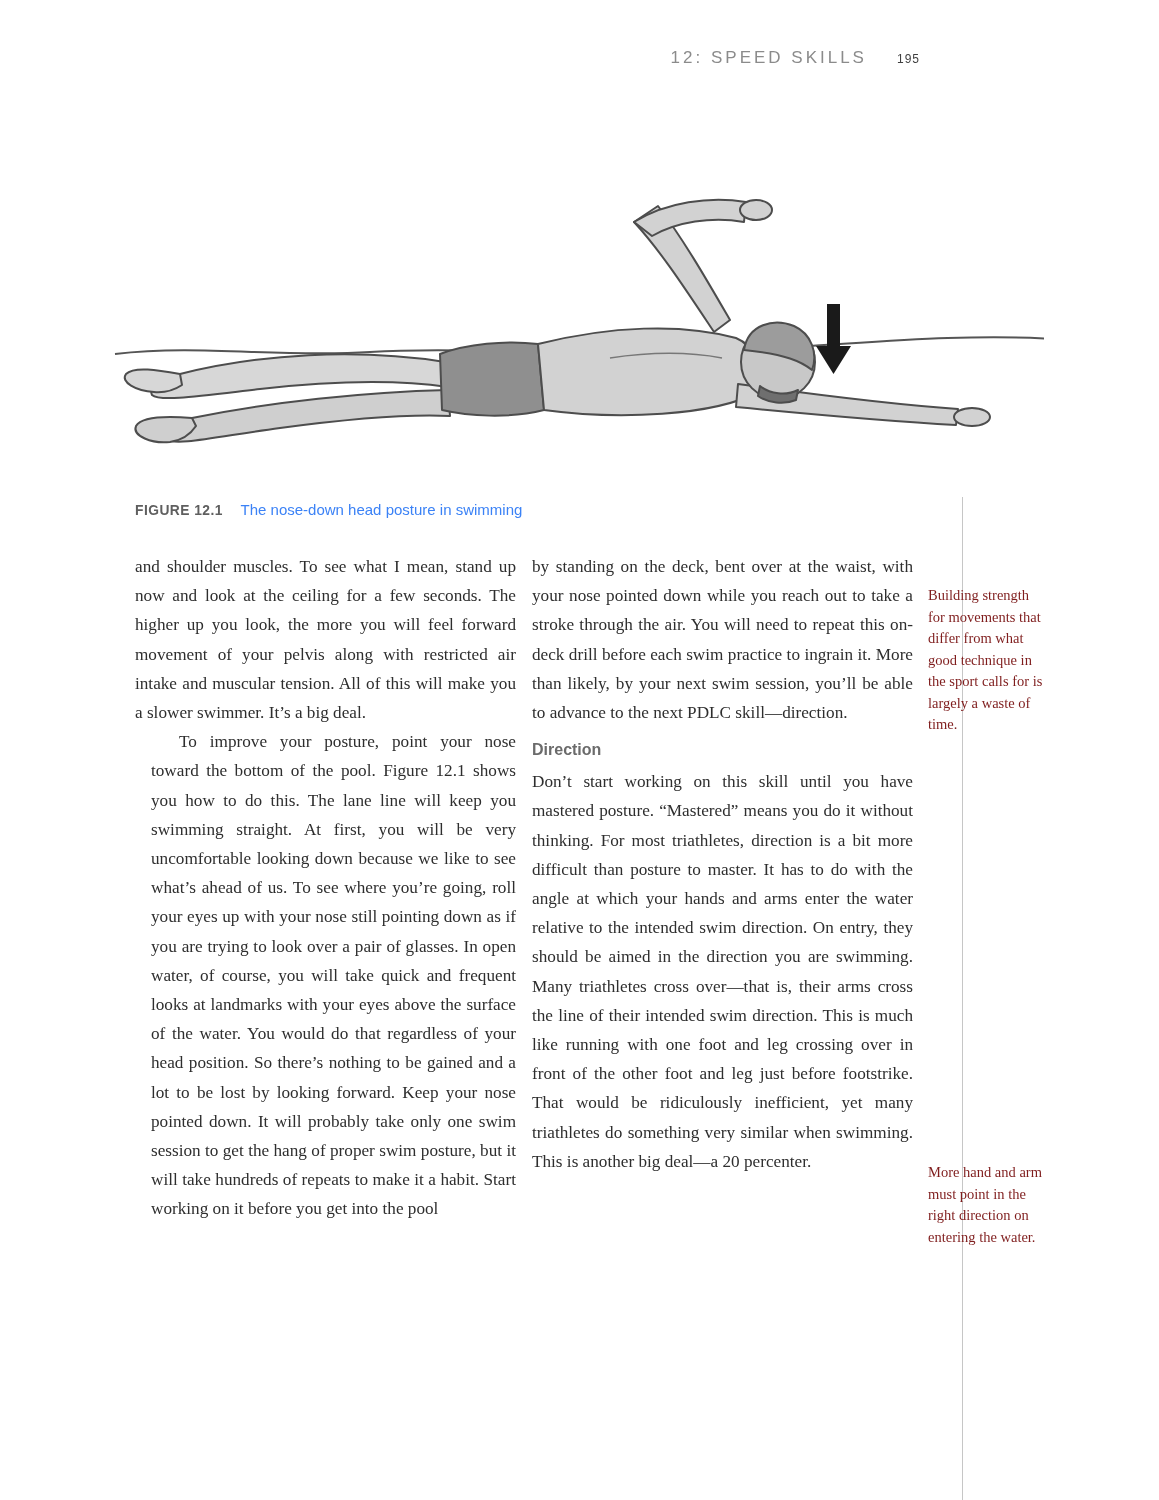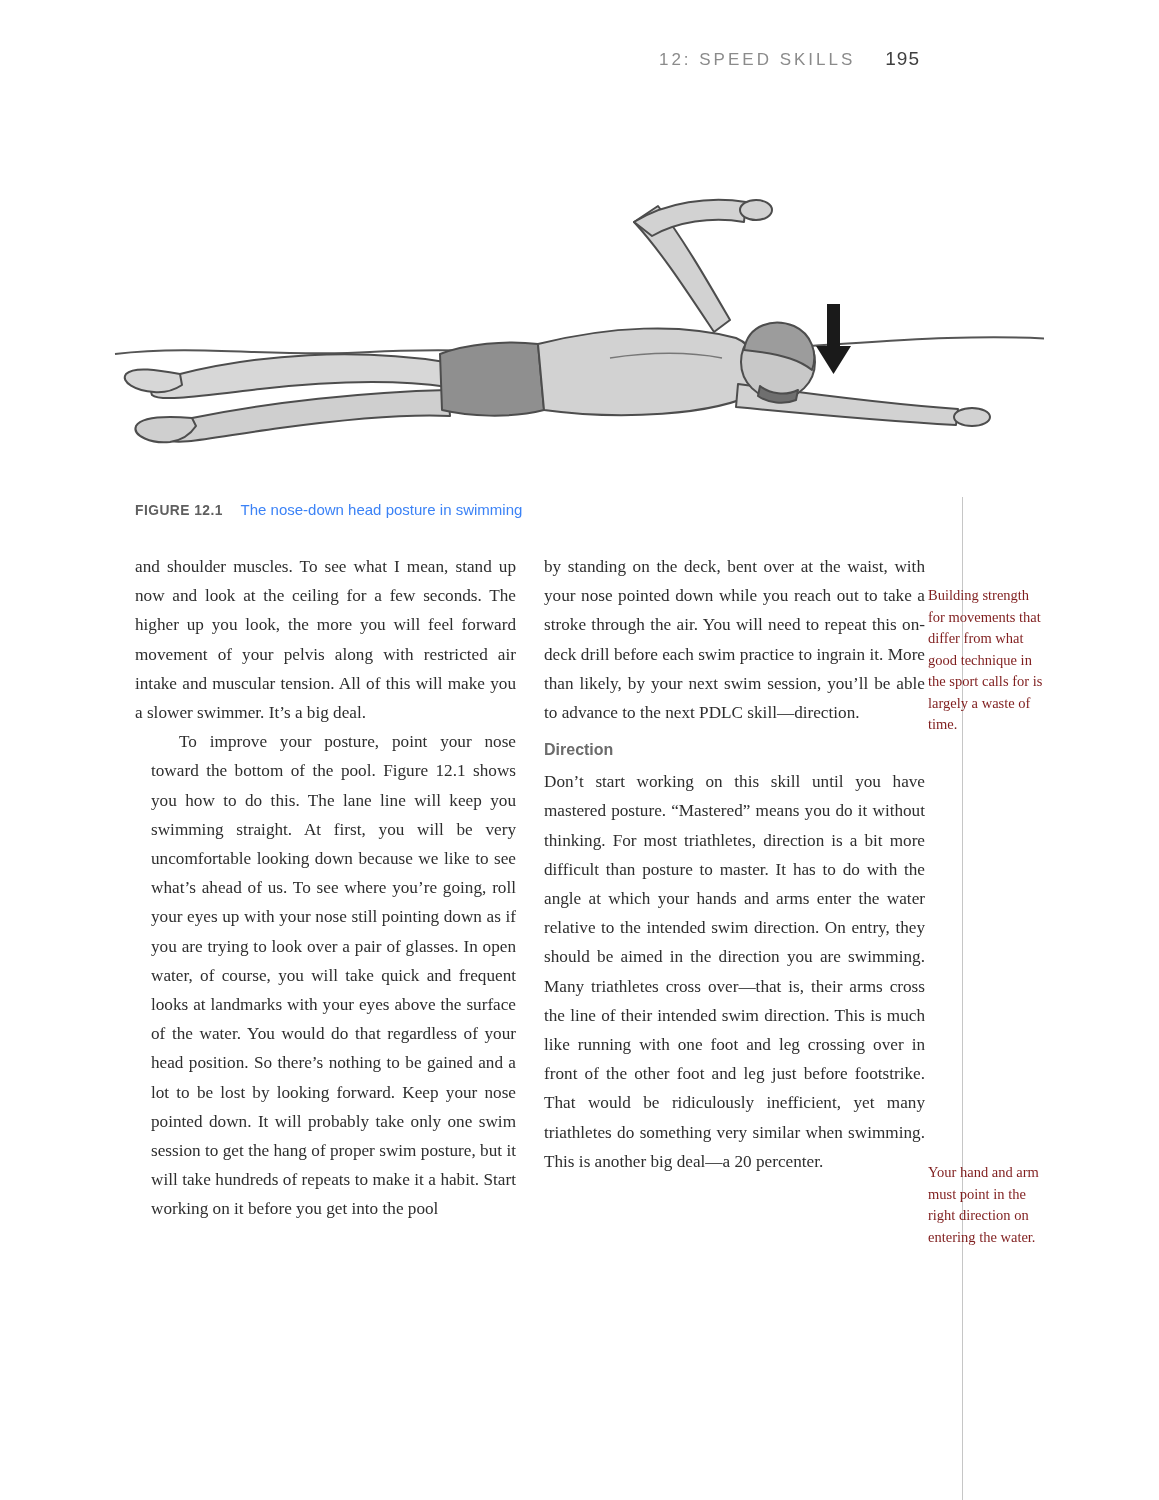--- a/index.html
+++ b/index.html
@@ -21,21 +21,21 @@
     gap:30px;
     font-family:"Liberation Sans", sans-serif;
   }
   .chapter-title{
     font-size:17px;
     letter-spacing:3px;
     color:#8b8b8b;
     font-weight:400;
   }
   .page-number{
-    font-size:19px;
+    font-size:12px;
     color:#3f3f3f;
     letter-spacing:1px;
   }
   
   .figure-art{
     position:absolute;
     left:110px;
     top:158px;
     width:950px;
     height:330px;
@@ -63,21 +63,21 @@
     color:#3b82f6;
   }
   
   .columns{
     position:absolute;
     left:135px;
     top:552px;
     width:798px;
     display:grid;
     grid-template-columns:381px 381px;
-    column-gap:28px;
+    column-gap:16px;
   }
   .col p{
     margin:0;
     font-size:17.2px;
     line-height:29.2px;
     text-align:justify;
     color:#2e2e2e;
   }
   .col p.indent{ text-indent:28px;margin-left:16px; }
   .subheading{
@@ -173,15 +173,15 @@
     </div>
     <div class="col">
       <p>by standing on the deck, bent over at the waist, with your nose pointed down while you reach out to take a stroke through the air. You will need to repeat this on-deck drill before each swim practice to ingrain it. More than likely, by your next swim session, you’ll be able to advance to the next PDLC skill—direction.</p>
       <h3 class="subheading">Direction</h3>
       <p>Don’t start working on this skill until you have mastered posture. “Mastered” means you do it without thinking. For most triathletes, direction is a bit more difficult than posture to master. It has to do with the angle at which your hands and arms enter the water relative to the intended swim direction. On entry, they should be aimed in the direction you are swimming. Many triathletes cross over—that is, their arms cross the line of their intended swim direction. This is much like running with one foot and leg crossing over in front of the other foot and leg just before footstrike. That would be ridiculously inefficient, yet many triathletes do something very similar when swimming. This is another big deal—a 20 percenter.</p>
     </div>
   </div>
 
   <div class="vertical-rule"></div>
   <div class="margin-note note-1">Building strength for movements that differ from what good technique in the sport calls for is largely a waste of time.</div>
-  <div class="margin-note note-2">Your hand and arm must point in the right direction on entering the water.</div>
+  <div class="margin-note note-2">More hand and arm must point in the right direction on entering the water.</div>
 
 </div>
 
 </body></html>

